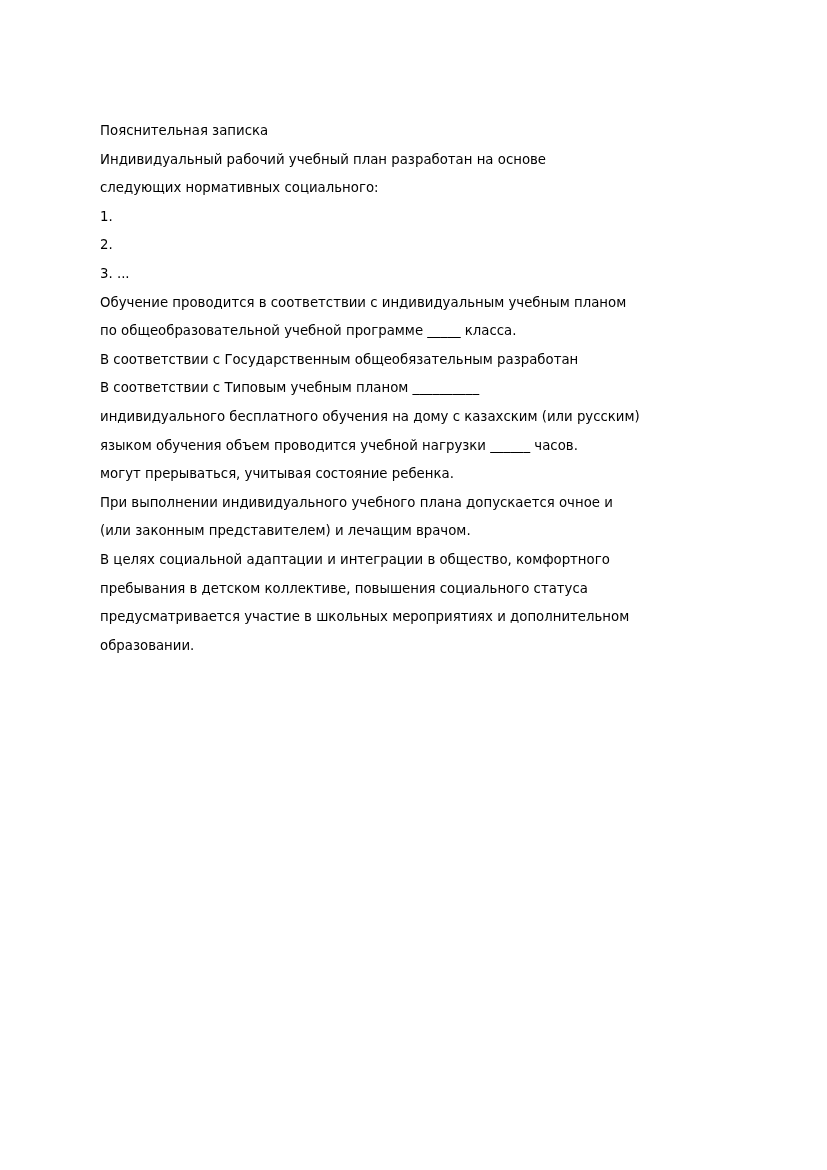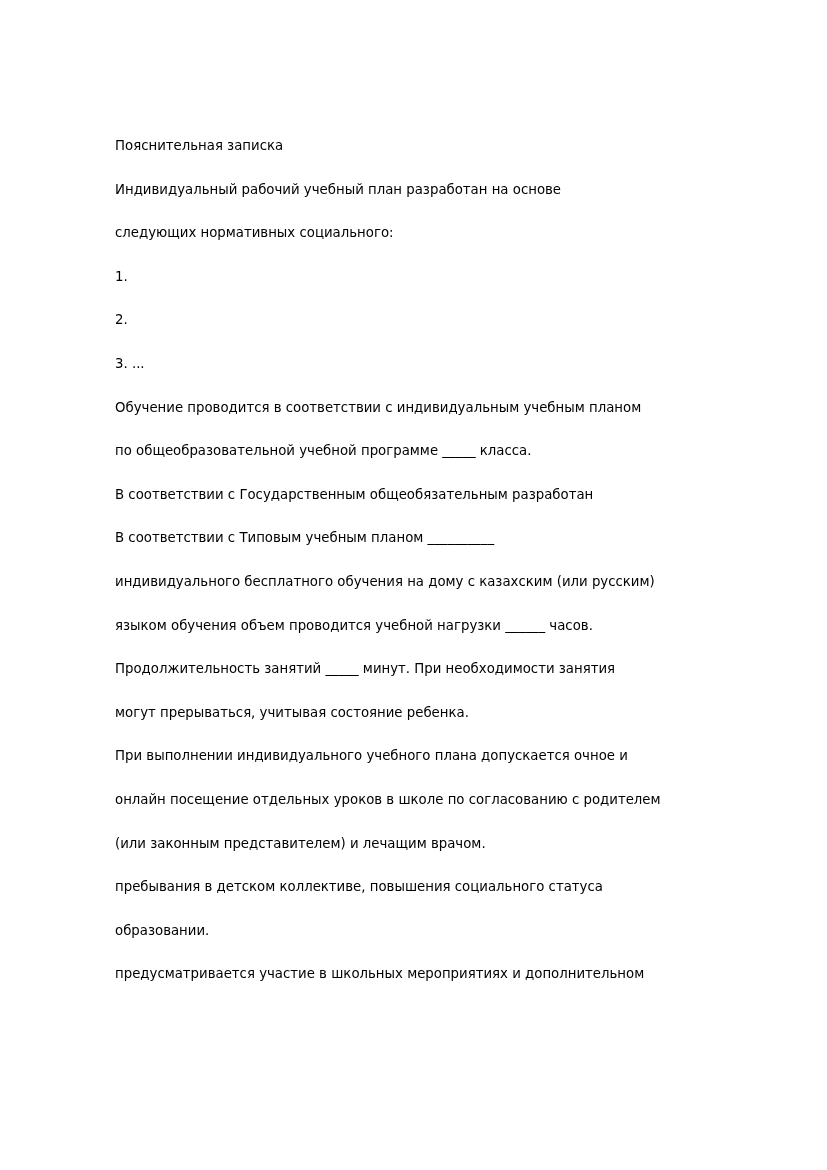--- a/index.html
+++ b/index.html
@@ -19,40 +19,39 @@
       position: absolute;
       left: 100px;
       top: 117px;
       width: 640px;
     }
     .line {
       font-size: 13.3px;
       line-height: 28.6px;
       height: 28.6px;
       white-space: pre;
-      margin: 15px;
+      margin: 0;
     }
   </style>
 </head>
 <body>
 
 <div class="page">
   <p class="line">Пояснительная записка</p>
   <p class="line">Индивидуальный рабочий учебный план разработан на основе</p>
   <p class="line">следующих нормативных социального:</p>
   <p class="line">1.</p>
   <p class="line">2.</p>
   <p class="line">3. ...</p>
   <p class="line">Обучение проводится в соответствии с индивидуальным учебным планом</p>
   <p class="line">по общеобразовательной учебной программе _____ класса.</p>
   <p class="line">В соответствии с Государственным общеобязательным разработан</p>
   <p class="line">В соответствии с Типовым учебным планом __________</p>
   <p class="line">индивидуального бесплатного обучения на дому с казахским (или русским)</p>
   <p class="line">языком обучения объем проводится учебной нагрузки ______ часов.</p>
-  <p class="line">Продолжительность занятий _____ минут. При необходимости занятия</p>
   <p class="line">могут прерываться, учитывая состояние ребенка.</p>
   <p class="line">При выполнении индивидуального учебного плана допускается очное и</p>
-  <p class="line">онлайн посещение отдельных уроков в школе по согласованию с родителем</p>
   <p class="line">(или законным представителем) и лечащим врачом.</p>
+  <p class="line">В целях социальной адаптации и интеграции в общество, комфортного</p>
   <p class="line">пребывания в детском коллективе, повышения социального статуса</p>
+  <p class="line">предусматривается участие в школьных мероприятиях и дополнительном</p>
   <p class="line">образовании.</p>
-  <p class="line">предусматривается участие в школьных мероприятиях и дополнительном</p>
 </div>
 
 </body></html>

